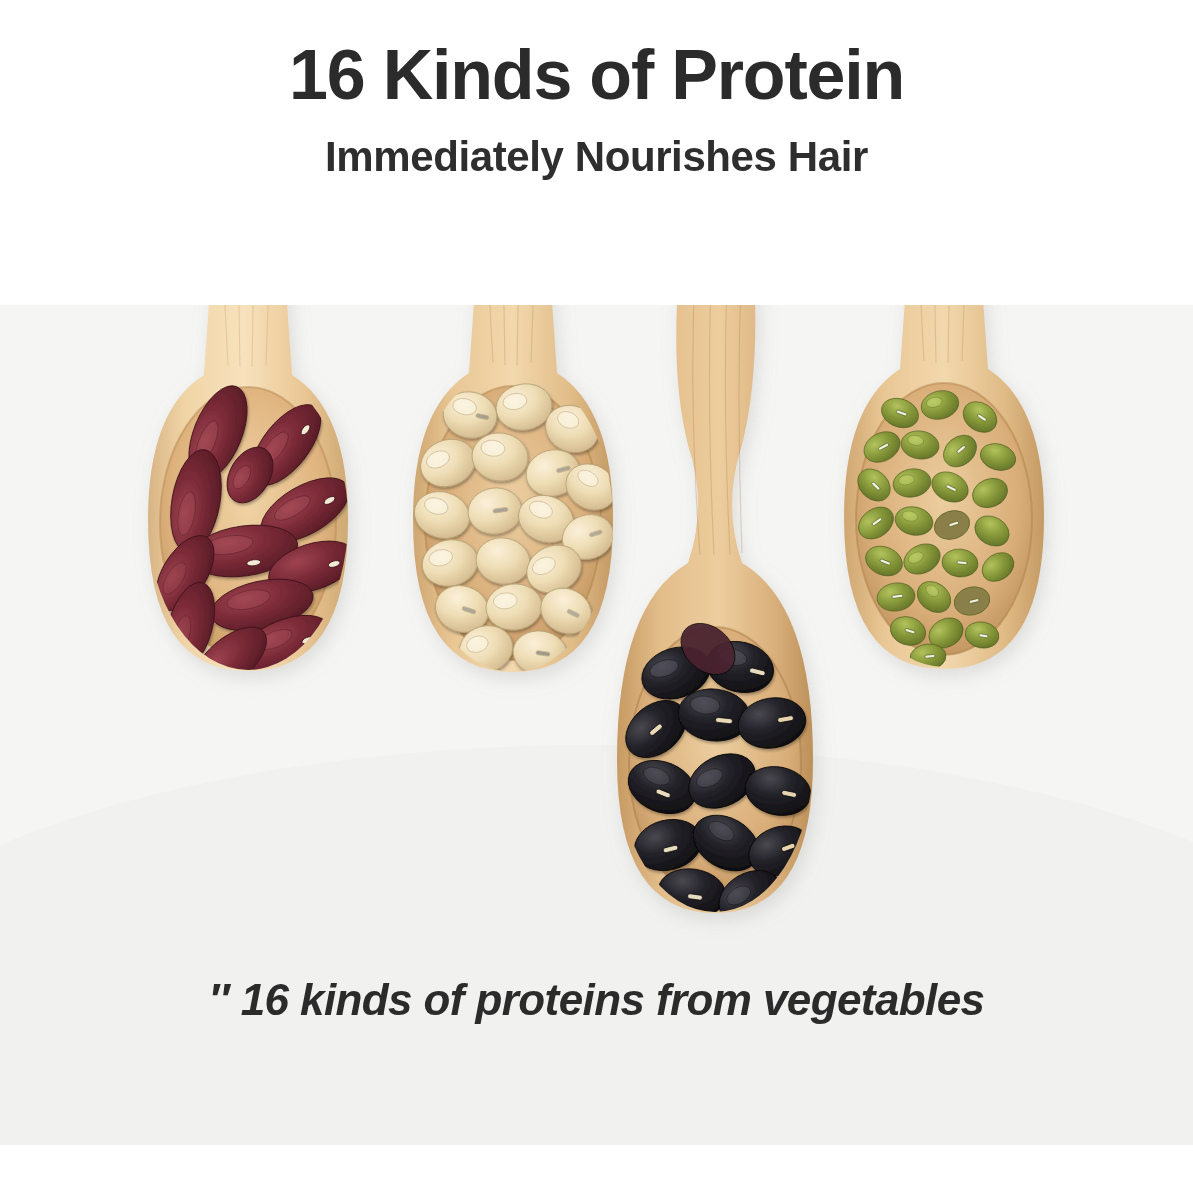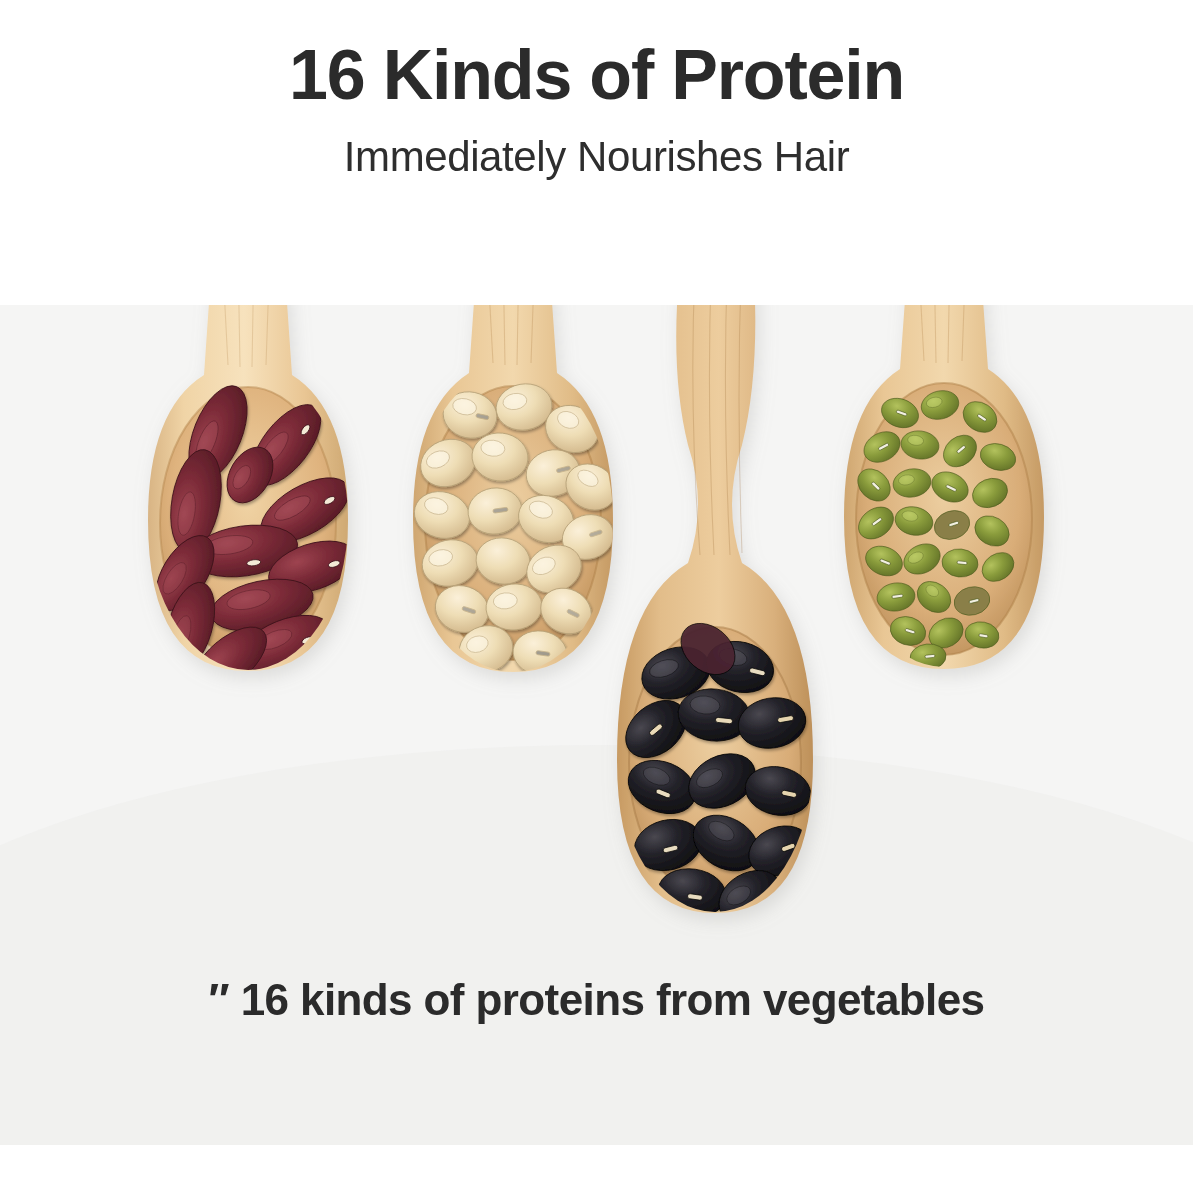--- a/index.html
+++ b/index.html
@@ -21,21 +21,21 @@
     display: flex; flex-direction: column;
     align-items: center; justify-content: flex-start;
     padding-top: 38px; box-sizing: border-box;
   }
   .title {
     font-size: 70px; font-weight: bold; color: #2b2b2b;
     letter-spacing: -1.2px; line-height: 1.08; margin: 0;
     text-align: center; white-space: nowrap;
   }
   .subtitle {
-    font-size: 42px; font-weight: normal; color: #2e2e2e;
+    font-size: 42px; font-weight: bold; color: #2e2e2e;
     letter-spacing: -0.4px; line-height: 1.2; margin: 18px 0 0 0;
     text-align: left; white-space: nowrap;
   }
 
   
   .photo {
     position: absolute; left: 0; top: 305px;
     width: 1193px; height: 840px;
     background: linear-gradient(160deg, #f7f7f6 0%, #f4f4f3 45%, #f2f2f1 100%);
     overflow: hidden;
@@ -46,21 +46,21 @@
   .quote-block {
     position: absolute; left: 0; top: 905px;
     width: 1193px; height: 190px;
     display: flex; flex-direction: column;
     align-items: center; justify-content: center;
     z-index: 5; pointer-events: none;
   }
   .quote-line {
     font-size: 44px; font-weight: bold; color: #2b2b2b;
     letter-spacing: -0.6px; line-height: 1.45;
-    text-align: right; white-space: nowrap; margin: 16px;
+    text-align: right; white-space: nowrap; margin: 16px; font-style: italic;
   }
   .footer-strip {
     position: absolute; left: 0; top: 1145px;
     width: 1193px; height: 55px; background: #ffffff;
   }
 </style>
 </head>
 <body>
 
 <div class="page">

